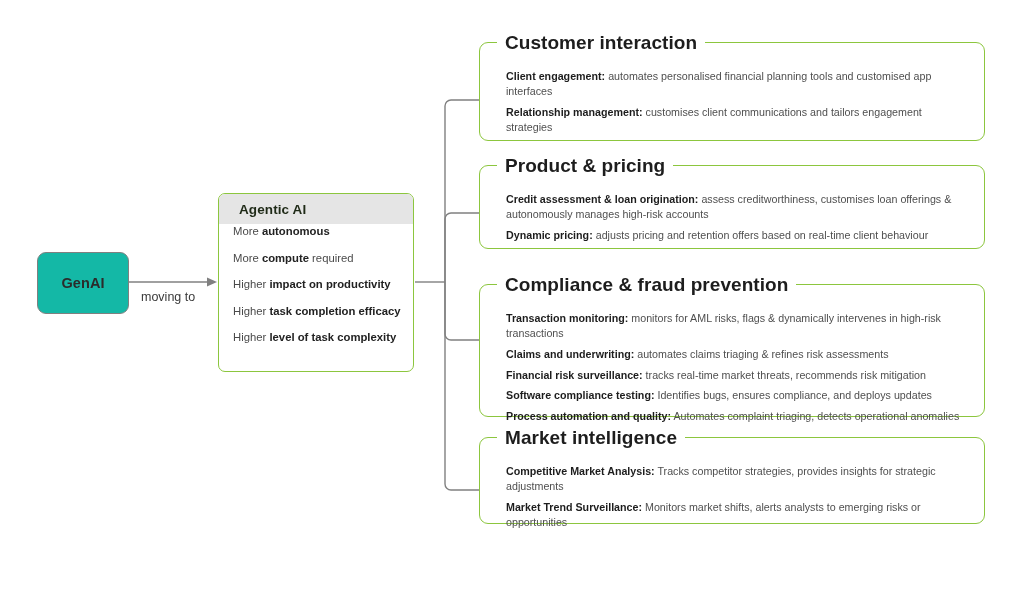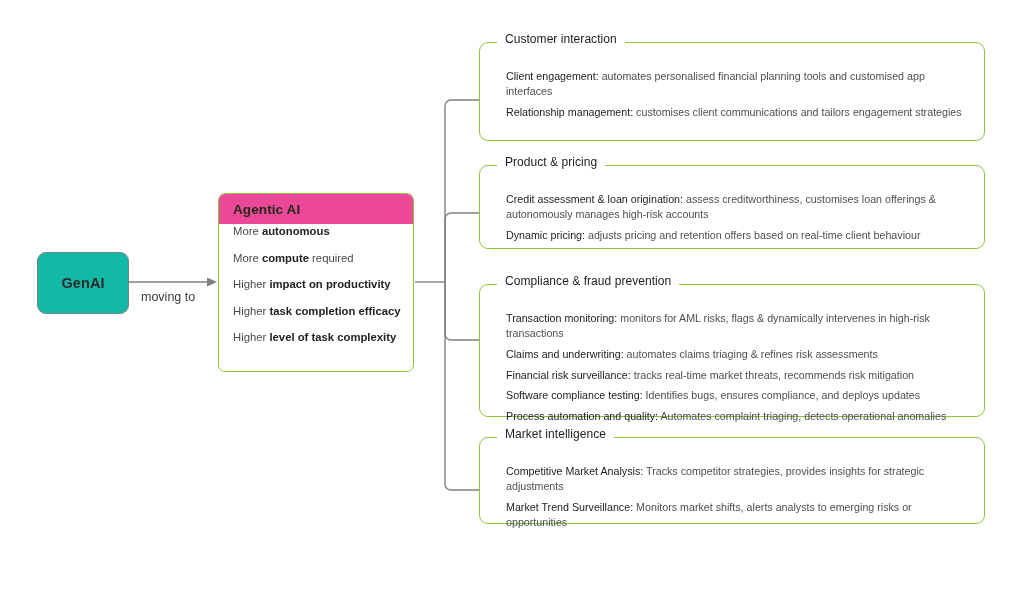--- a/index.html
+++ b/index.html
@@ -68,24 +68,24 @@
     width: 196px;
     height: 179px;
     border: 1.6px solid #8cc63e;
     border-radius: 7px;
     background: #ffffff;
     box-sizing: border-box;
     overflow: hidden;
   }
   #agentic-header {
     height: 30px;
-    background: #ec4899;
+    background: #e5e5e5;
     display: flex;
     align-items: center;
-    padding-left: 14px;
+    padding-left: 20px;
     box-sizing: border-box;
   }
   #agentic-header .title {
     font-size: 13.5px;
     font-weight: bold;
     color: #1f2a17;
     letter-spacing: .1px;
   }
   #agentic-list {
     padding: 0 10px 0 14px;
@@ -111,40 +111,40 @@
     border: 1.6px solid #8cc63e;
     border-radius: 9px;
     background: #ffffff;
   }
   .card-title {
     position: absolute;
     top: -11px;
     left: 17px;
     background: #ffffff;
     padding: 0 8px;
-    font-size: 12px;
-    font-weight: normal;
+    font-size: 19px;
+    font-weight: bold;
     color: #1d1d1d;
     white-space: nowrap;
     letter-spacing: .05px;
     text-align: right;
   }
   .card-body {
     padding: 26px 18px 14px 26px;
   }
   .card-line {
     font-size: 10.7px;
     line-height: 1.42;
     color: #4f4f4f;
     margin-bottom: 5.5px;
   }
   .card-line:last-child { margin-bottom: 0; }
   .card-line b {
     color: #1d1d1d;
-    font-weight: normal;
+    font-weight: bold;
   }
 
   #card-customer-interaction { top: 42px;  height: 99px;  }
   #card-product-pricing      { top: 165px; height: 84px;  }
   #card-compliance-fraud     { top: 284px; height: 133px; }
   #card-market-intelligence  { top: 437px; height: 87px;  }
 </style>
 </head>
 <body>
 

